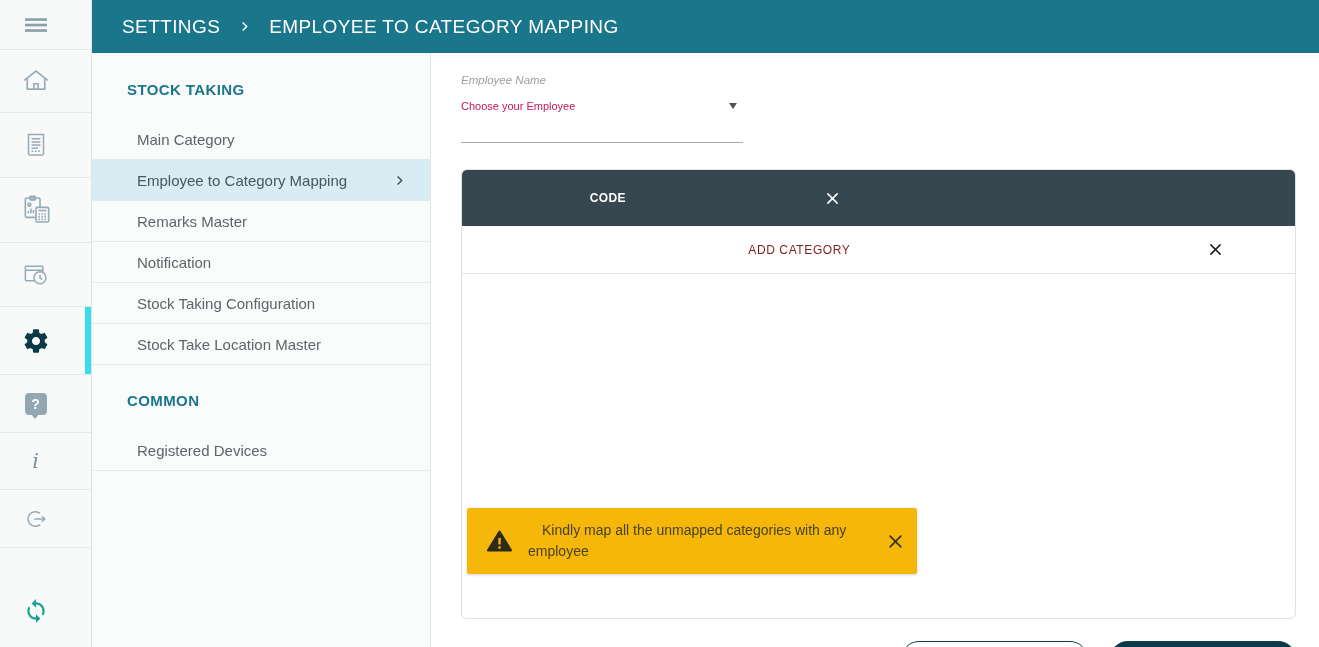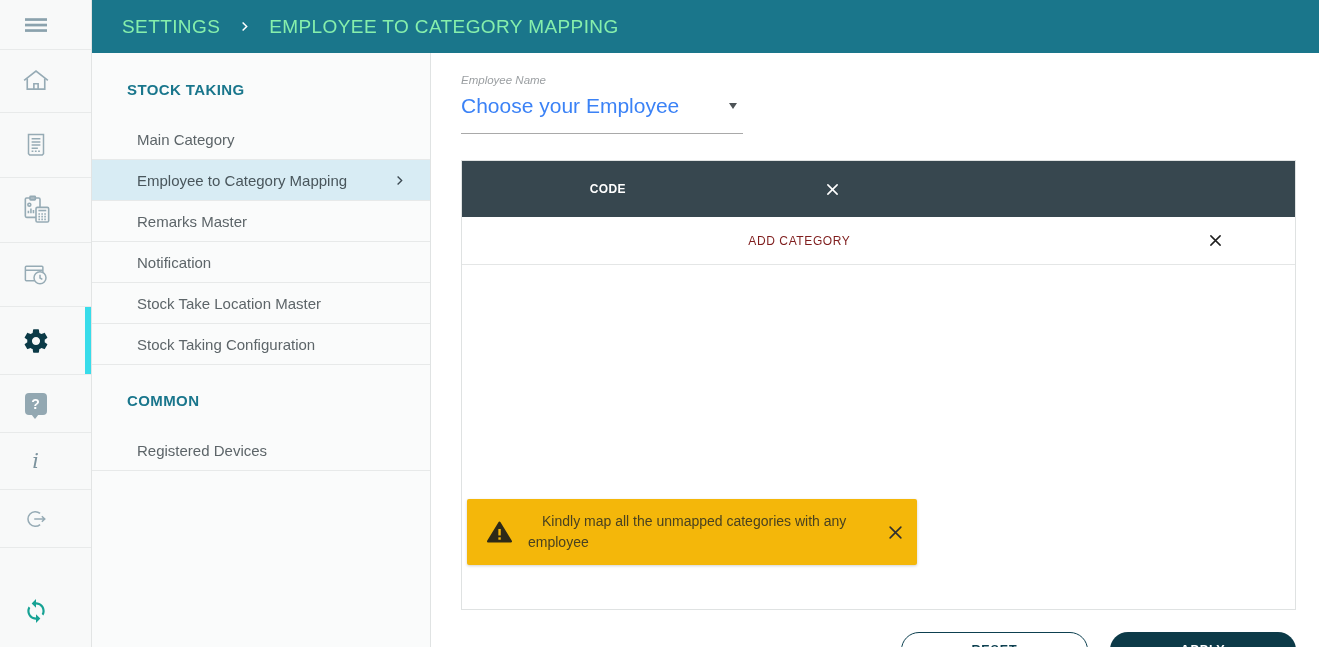--- a/index.html
+++ b/index.html
@@ -21,47 +21,47 @@
                font-weight:bold;font-size:14px;display:flex;align-items:center;justify-content:center;
                position:relative;}
   .help-bubble::after{content:'';position:absolute;left:6px;bottom:-4px;width:0;height:0;
                border-left:4px solid transparent;border-right:4px solid transparent;
                border-top:5px solid #93a8b2;}
   .info-i{font-family:"DejaVu Serif","Liberation Serif",serif;font-style:italic;
           font-size:21px;color:#7c939e;}
 
   
   .right{flex:1;display:flex;flex-direction:column;min-width:0;}
-  .topbar{height:53px;min-height:53px;background:#1a768b;color:#86efac;display:flex;
+  .topbar{height:53px;min-height:53px;background:#1a768b;color:#ffffff;display:flex;
           align-items:center;padding-left:30px;gap:18px;font-size:19px;letter-spacing:.4px;}
   .crumb{cursor:pointer;}
   .body-row{flex:1;display:flex;min-height:0;}
 
   
   .sidenav{width:339px;min-width:339px;background:#fafbfb;border-right:1px solid #e0e3e3;
            padding-top:28px;box-sizing:border-box;}
   .sec-title{color:#19768c;font-weight:bold;font-size:15px;letter-spacing:.4px;
              padding:0 0 21px 35px;}
   .sec-title.second{padding-top:27px;}
   .nav-item{height:41px;display:flex;align-items:center;padding-left:45px;padding-right:24px;
             font-size:15px;color:#5d6569;border-bottom:1px solid #e7e9e9;cursor:pointer;
             box-sizing:border-box;}
   .nav-item.selected{background:#d8ecf4;color:#49565c;}
   .nav-item .chev{margin-left:auto;display:flex;}
 
   
   .main{flex:1;min-width:0;padding:21px 0 0 30px;box-sizing:border-box;background:#fff;}
   .field-label{font-size:11.5px;line-height:13px;color:#9b9fa2;font-style:italic;}
-  .field-value{width:282px;margin-top:10px;font-size:21px;line-height:18px;color:#3b82f6;
-               padding-bottom:18px;border-bottom:1px solid #a9a9a9;display:flex;
+  .field-value{width:282px;margin-top:10px;font-size:11px;line-height:18px;color:#be185d;
+               padding-bottom:27px;border-bottom:1px solid #a9a9a9;display:flex;
                justify-content:space-between;align-items:center;cursor:pointer;}
   .caret{width:0;height:0;border-left:4.5px solid transparent;border-right:4.5px solid transparent;
          border-top:6px solid #4d5357;margin-right:6px;}
 
-  .card{margin-top:26px;width:835px;height:450px;border:1px solid #dfe2e2;border-radius:0;
+  .card{margin-top:26px;width:835px;height:450px;border:1px solid #dfe2e2;border-radius:6px;
         display:flex;flex-direction:column;box-sizing:border-box;background:#fff;overflow:hidden;}
   .card-header{height:56px;min-height:56px;background:#37474f;color:#fff;display:flex;align-items:center;}
   .col-code{width:35%;text-align:center;font-size:12px;font-weight:bold;letter-spacing:.4px;}
   .col-cat{width:46%;text-align:center;font-size:12px;font-weight:bold;letter-spacing:.4px;}
   .col-x{width:19%;display:flex;justify-content:center;align-items:center;}
   .xbtn{cursor:pointer;display:flex;align-items:center;justify-content:center;}
   .add-row{height:47px;min-height:47px;border-bottom:1px solid #e4e6e6;display:flex;align-items:center;
            cursor:pointer;}
   .add-placeholder{width:81%;text-align:center;color:#7f1d1d;font-size:12px;letter-spacing:.6px;}
   .add-x{width:19%;display:flex;justify-content:center;}
@@ -179,24 +179,24 @@
             </svg>
           </span>
         </div>
         <div class="nav-item">
           <span>Remarks Master</span>
         </div>
         <div class="nav-item">
           <span>Notification</span>
         </div>
         <div class="nav-item">
+          <span>Stock Taking Configuration</span>
+        </div>
+        <div class="nav-item">
           <span>Stock Take Location Master</span>
-        </div>
-        <div class="nav-item">
-          <span>Stock Taking Configuration</span>
         </div>
 
         <div class="sec-title second">COMMON</div>
         <div class="nav-item">
           <span>Registered Devices</span>
         </div>
       </nav>
 
       <main class="main">
         <div class="field-label">Employee Name</div>

